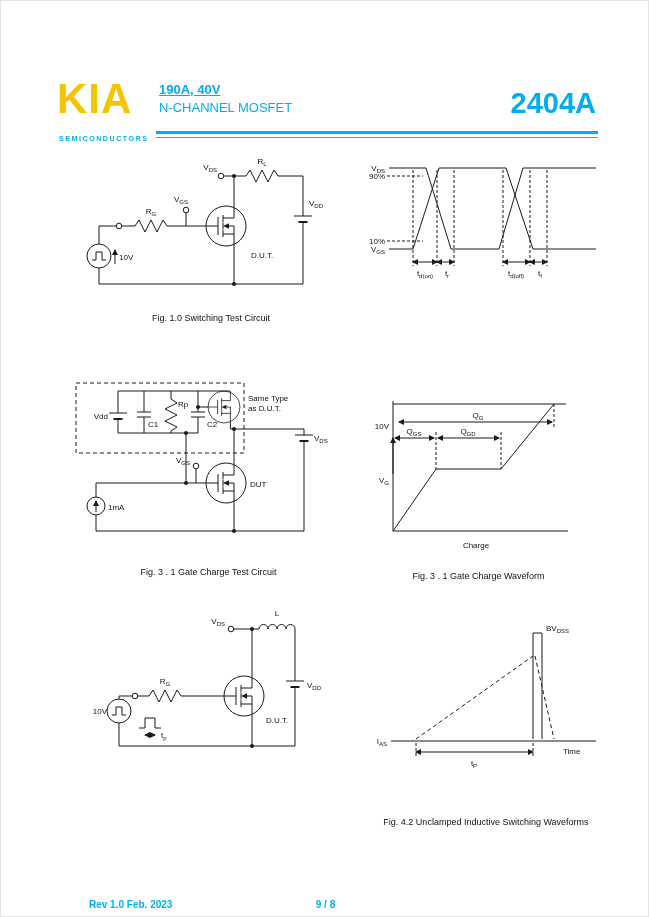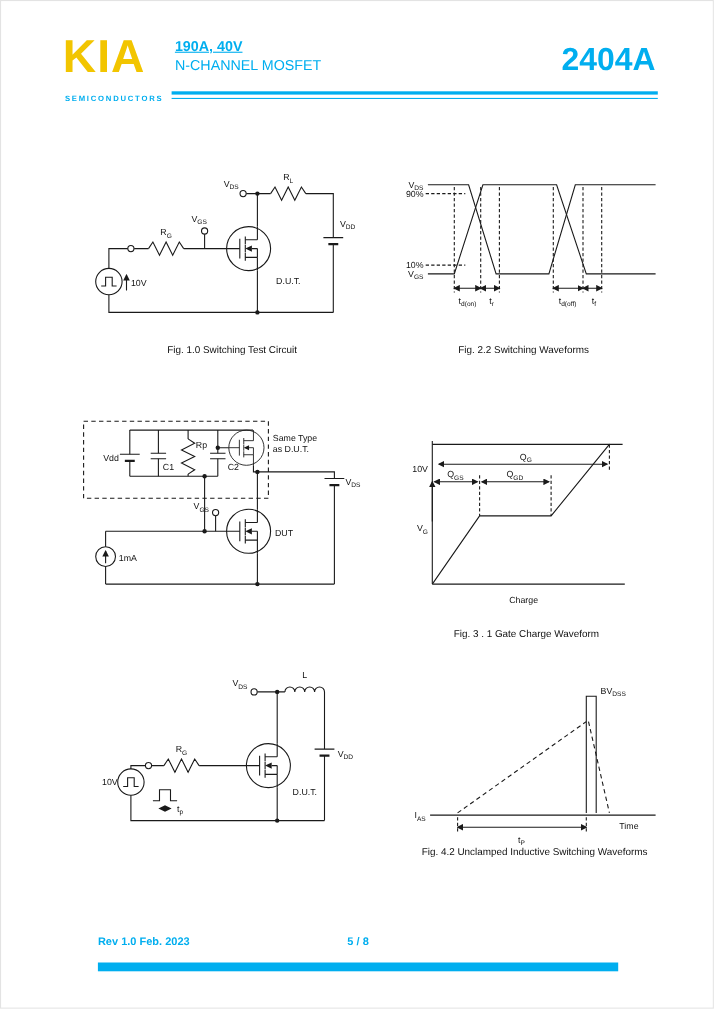--- a/index.html
+++ b/index.html
@@ -1,21 +1,21 @@
 <!DOCTYPE html>
 <html><head>
 <meta charset="utf-8">
 <style>
   html,body { margin:0; padding:0; background:#f2f2f2; }
   .page {
     position:relative; width:649px; height:917px; background:#ffffff;
     margin:0 auto; border:1px solid #e3e3e3; box-sizing:border-box;
     font-family:"Liberation Sans", sans-serif; overflow:hidden;
   }
-  .abs { position:absolute; }
+  .abs { position:absolute;margin-top:48px; }
   .logo { left:56px; top:26px; font-size:42px; font-weight:800; color:#F2C500; letter-spacing:1px; }
   .logo-sub { left:58px; top:86px; font-size:7px; font-weight:bold; letter-spacing:1.6px; color:#00AEEF; }
   .rating { left:158px; top:33px; font-size:13px; font-weight:bold; color:#00AEEF;text-decoration:underline; }
   .devtype { left:158px; top:51px; font-size:13px; font-weight:normal; color:#00AEEF; }
   .partno { right:52px; top:38px; font-size:29px; color:#00AEEF;font-weight:bold; }
   .rule-thick { left:155px; top:82px; width:442px; height:3px; background:#00AEEF; }
   .rule-thin  { left:155px; top:88px; width:442px; height:1px; background:#00AEEF; }
   .cap { position:absolute; font-size:9px; color:#111; text-align:center; }
   .foot-page { left:88px; top:850px; width:473px; text-align:center; color:#00AEEF; font-weight:bold; font-size:10px; }
   .foot-rev  { left:88px; top:850px; width:473px;  color:#00AEEF; font-weight:bold; font-size:10px; }
@@ -119,21 +119,20 @@
     <line x1="196" y1="24" x2="196" y2="120" stroke-dasharray="3 2"></line>
     <line x1="62" y1="116" x2="86" y2="116" marker-start="url(#arw)" marker-end="url(#arw)"></line>
     <line x1="86" y1="116" x2="103" y2="116" marker-start="url(#arw)" marker-end="url(#arw)"></line>
     <line x1="152" y1="116" x2="179" y2="116" marker-start="url(#arw)" marker-end="url(#arw)"></line>
     <line x1="179" y1="116" x2="196" y2="116" marker-start="url(#arw)" marker-end="url(#arw)"></line>
     <text x="74" y="130" text-anchor="middle"><tspan>t</tspan><tspan class="sub" dy="2">d(on)</tspan></text>
     <text x="96" y="130" text-anchor="middle"><tspan>t</tspan><tspan class="sub" dy="2">r</tspan></text>
     <text x="165" y="130" text-anchor="middle"><tspan>t</tspan><tspan class="sub" dy="2">d(off)</tspan></text>
     <text x="189" y="130" text-anchor="middle"><tspan>t</tspan><tspan class="sub" dy="2">f</tspan></text>
   </svg>
-  <div class="cap" style="left:350px;top:312px;width:250px">Fig. 2.2 Switching Waveforms</div>
 
   <svg class="ckt" style="left:65px;top:370px" width="285" height="180" viewBox="0 0 285 180">
     <rect x="10" y="12" width="168" height="70" stroke-dasharray="4 3"></rect>
     <line x1="52" y1="20" x2="164" y2="20"></line>
     <line x1="52" y1="20" x2="52" y2="42"></line>
     <use href="#batt" transform="translate(52,42)"></use>
     <line x1="52" y1="48" x2="52" y2="62"></line>
     <text x="42" y="48" text-anchor="end"><tspan>Vdd</tspan></text>
     <line x1="78" y1="20" x2="78" y2="41"></line>
     <line x1="71" y1="41" x2="85" y2="41"></line>
@@ -174,20 +173,21 @@
     <circle cx="168" cy="160" r="2" fill="#1a1a1a" stroke="none"></circle>
     <g>
       <circle cx="30" cy="135" r="9"></circle>
       <line x1="30" y1="141" x2="30" y2="130" marker-end="url(#arw)"></line>
     </g>
     <text x="42" y="139"><tspan>1mA</tspan></text>
     <line x1="30" y1="112" x2="30" y2="126"></line>
     <line x1="30" y1="144" x2="30" y2="160"></line>
     <line x1="30" y1="160" x2="238" y2="160"></line>
   </svg>
+  <div class="cap" style="left:65px;top:566px;width:285px">Fig. 3 . 1 Gate Charge Test Circuit</div>
 
   <svg class="ckt" style="left:355px;top:375px" width="245" height="175" viewBox="0 0 245 175">
     <line x1="37" y1="155" x2="37" y2="25"></line>
     <line x1="37" y1="98" x2="37" y2="62" marker-end="url(#arw)"></line>
     <line x1="37" y1="155" x2="212" y2="155"></line>
     <polyline points="37,155 80,93 145,93 198,28 210,28"></polyline>
     <line x1="37" y1="28" x2="198" y2="28"></line>
     <line x1="198" y1="28" x2="198" y2="52" stroke-dasharray="3 2"></line>
     <line x1="43" y1="46" x2="196" y2="46" marker-start="url(#arw)" marker-end="url(#arw)"></line>
     <text x="122" y="42" text-anchor="middle"><tspan>Q</tspan><tspan class="sub" dy="2">G</tspan></text>
@@ -241,19 +241,19 @@
     <text x="202" y="143"><tspan>Time</tspan></text>
     <line x1="55" y1="128" x2="172" y2="45" stroke-dasharray="4 3"></line>
     <line x1="174" y1="45" x2="193" y2="128" stroke-dasharray="4 3"></line>
     <polyline points="172,128 172,22 181,22 181,128"></polyline>
     <text x="185" y="20"><tspan>BV</tspan><tspan class="sub" dy="2">DSS</tspan></text>
     <line x1="55" y1="132" x2="55" y2="146" stroke-dasharray="3 2"></line>
     <line x1="172" y1="132" x2="172" y2="146" stroke-dasharray="3 2"></line>
     <line x1="55" y1="141" x2="172" y2="141" marker-start="url(#arw)" marker-end="url(#arw)"></line>
     <text x="113" y="155" text-anchor="middle"><tspan>t</tspan><tspan class="sub" dy="2">P</tspan></text>
   </svg>
-  <div class="cap" style="left:350px;top:768px;width:270px">Fig. 4.2 Unclamped Inductive Switching Waveforms</div>
-
-  <div class="abs foot-page">5 / 8</div>
+  <div class="cap" style="left:350px;top:816px;width:270px">Fig. 4.2 Unclamped Inductive Switching Waveforms</div>
+
+  <div class="abs foot-page">9 / 8</div>
   <div class="abs foot-rev">Rev 1.0 Feb. 2023</div>
   <div class="abs foot-bar"></div>
 
 </div>
 
 </body></html>

